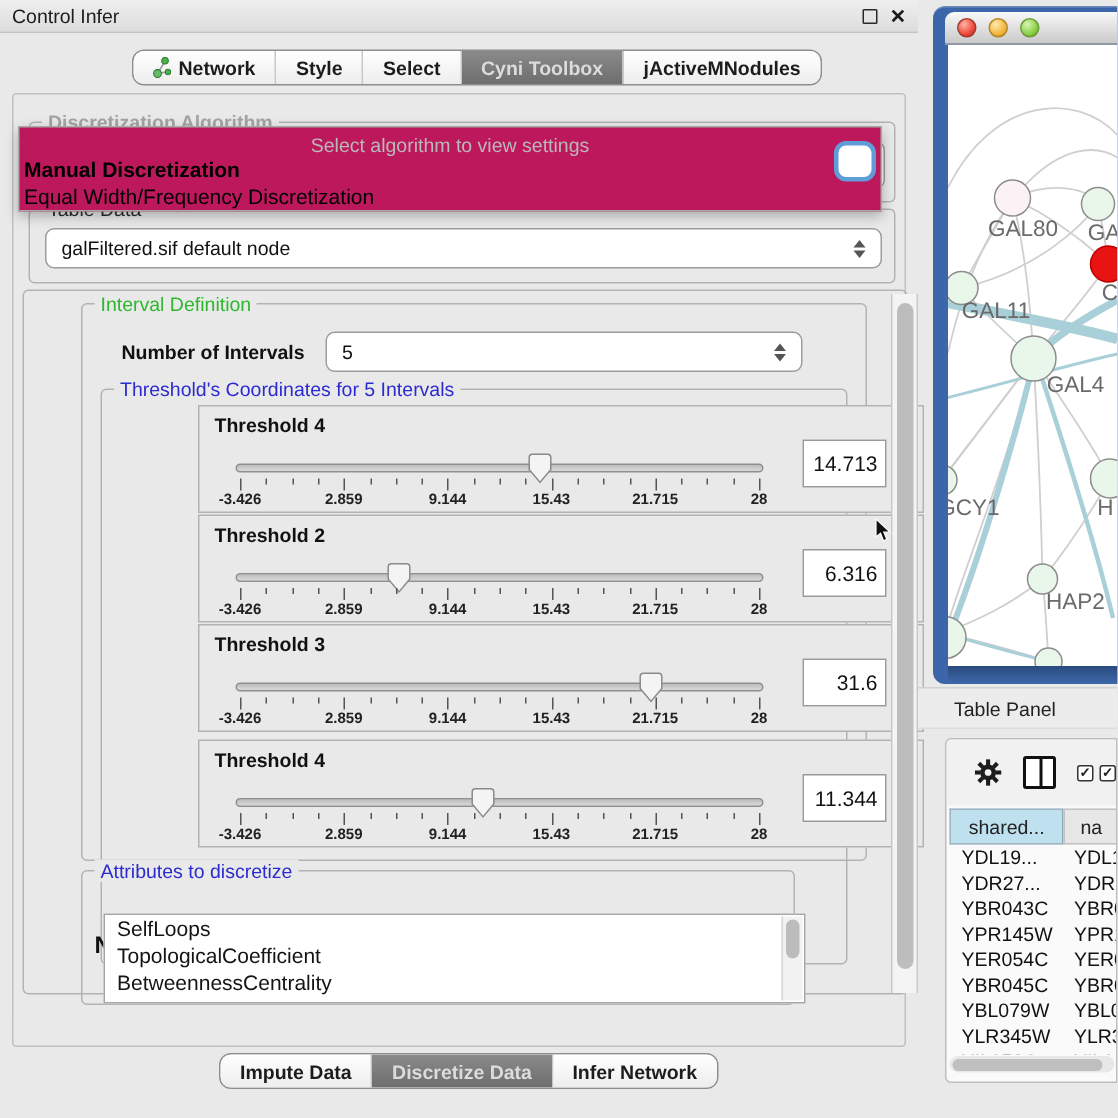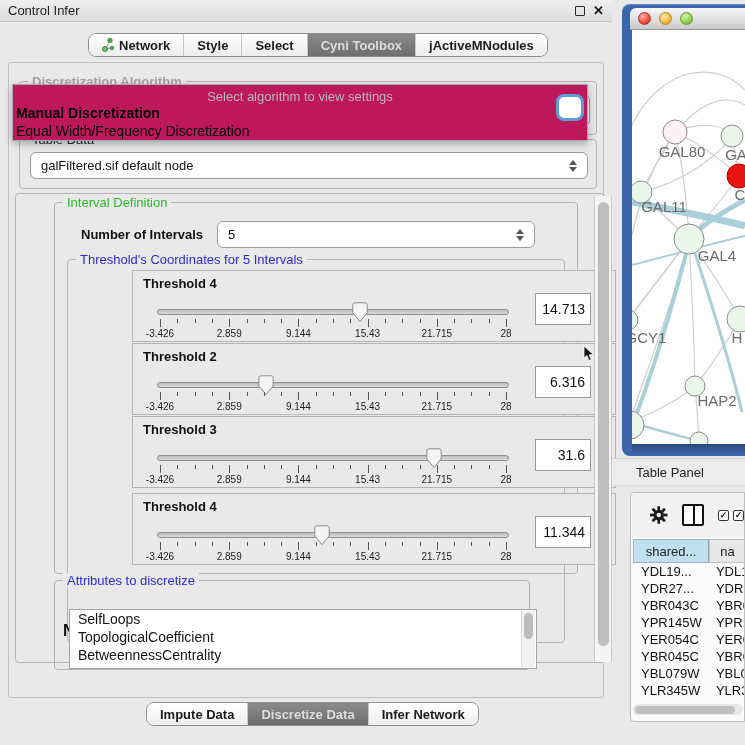--- a/index.html
+++ b/index.html
@@ -53,21 +53,21 @@
   
   .thr-box { position:absolute; left:64px; width:484px; height:72px;
     border:1px solid #b3b3b3; background:#e9e9e9; }
   .thr-label { position:absolute; left:10px; top:5px; font-size:13px; font-weight:bold; color:#111; }
   .slider { position:absolute; left:24px; top:38px; width:352px; height:6px;
     background:linear-gradient(#bdbdbd,#d9d9d9); border:1px solid #8f8f8f; border-radius:3px; }
   .thumb { position:absolute; top:-8px; width:16px; height:21px; }
   .ticks { position:absolute; left:27px; top:48px; width:346px; height:8px; }
   .tick { position:absolute; top:0; width:1px; background:#555; }
   .tlabels { position:absolute; left:27px; top:57px; width:346px; height:12px; }
-  .tlab { position:absolute; transform:translateX(-50%); font-size:10px; font-weight:normal; color:#222; white-space:nowrap; }
+  .tlab { position:absolute; transform:translateX(-50%); font-size:10px; font-weight:bold; color:#222; white-space:nowrap; }
   .valbox { position:absolute; left:402px; top:22px; width:56px; height:32px; background:#fff;
     border:1px solid #9a9a9a; font-size:14px; color:#111; display:flex; align-items:center;
     justify-content:flex-end; padding-right:5px; }
 
   
   .listbox { position:absolute; background:#fff; border:1px solid #a5a5a5; overflow:hidden; }
   .listbox .item { font-size:14px; color:#141414; padding:1px 8px; white-space:nowrap; }
   .mini-scroll { position:absolute; right:1px; top:1px; width:14px; bottom:1px; background:#f2f2f2; border-left:1px solid #d5d5d5; }
   .mini-scroll .mth { position:absolute; left:2px; top:2px; width:9px; height:26px; background:#bcbcbc; border-radius:5px; }
 

